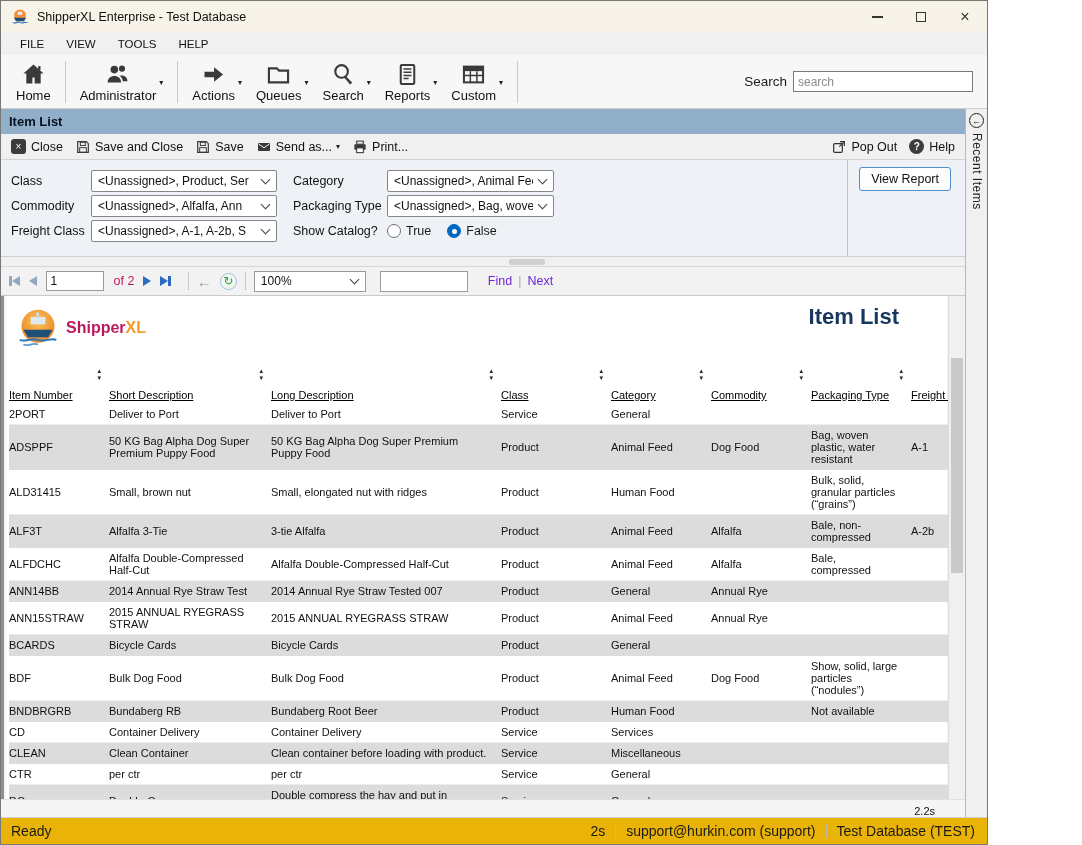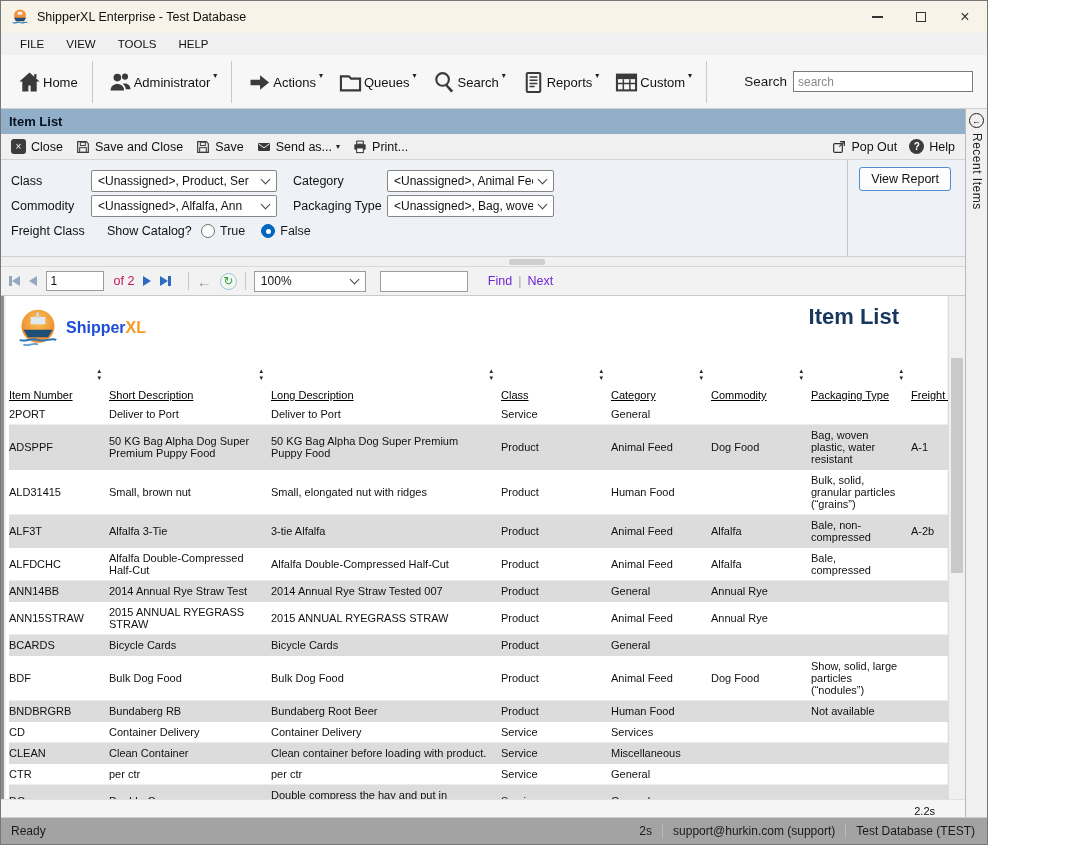--- a/index.html
+++ b/index.html
@@ -14,21 +14,21 @@
 .win-btn{width:44px;display:flex;align-items:center;justify-content:center;font-size:15px;color:#333;cursor:default}
 .min-glyph{width:11px;height:1.5px;background:#333}
 .max-glyph{width:10px;height:10px;border:1.5px solid #333}
 .close-glyph{font-size:16px;line-height:10px}
 
 .menubar{height:22px;background:#f0f0f0;display:flex;align-items:center;padding-left:8px;font-size:11.5px;flex:0 0 auto}
 .menu-item{padding:3px 11px;color:#111}
 
 .main-toolbar{height:54px;background:#f7f7f7;border-bottom:1px solid #cfcfcf;display:flex;align-items:center;padding:0 8px;flex:0 0 auto}
 .tb-btn{display:flex;align-items:flex-end;padding:3px 7px 2px 7px}
-.tb-col{display:flex;flex-direction:row;align-items:center}
+.tb-col{display:flex;flex-direction:column;align-items:center}
 .tb-col svg{width:27px;height:27px}
 .tb-label{font-size:13px;margin-top:0px;color:#111;white-space:nowrap}
 .tb-caret{font-size:8px;color:#222;margin:0 0 16px 3px}
 .tb-sep{width:1px;height:42px;background:#c9c9c9;margin:0 7px}
 .tb-search{margin-left:auto;display:flex;align-items:center;padding-right:6px}
 .tb-search label{font-size:13.5px;margin-right:6px}
 .tb-search input{width:180px;height:21px;border:1px solid #7a7a7a;font-size:12px;padding:0 4px;background:#fff;color:#111}
 .tb-search input::placeholder{color:#8a8a8a}
 
 .content-row{flex:1 1 auto;display:flex;min-height:0}
@@ -85,34 +85,34 @@
 .find-lbl,.next-lbl{color:#6d28d9;margin:0 6px}
 .fn-sep{color:#a9a9a9}
 
 .report-area{flex:1 1 auto;position:relative;background:#f3f3f3;border-left:3px solid #8f8f8f;overflow:hidden;min-height:0}
 .report-page{position:absolute;left:2px;top:0;right:18px;bottom:0;background:#fff;padding:8px 0 0 0}
 .vscroll{position:absolute;right:0;top:0;bottom:0;width:17px;background:#f0f0f0;border-left:1px solid #dcdcdc}
 .vthumb{position:absolute;left:2px;right:2px;top:62px;height:215px;background:#c9c9c9}
 .logo-row{display:flex;align-items:center;padding-left:10px;height:48px}
 .logo-circle{width:44px;height:44px;margin-right:6px}
 .logo-text{font-size:16px;font-weight:bold}
-.logo-text .b{color:#1d4ed8}
+.logo-text .b{color:#be185d}
 .logo-text .o{color:#f59a23}
 .report-title{position:absolute;right:48px;top:8px;font-size:22px;font-weight:bold;color:#17375e}
 
 .report-table{border-collapse:collapse;table-layout:fixed;margin:14px 0 0 3px;width:990px;font-size:11px}
 .report-table th{position:relative;height:38px;vertical-align:bottom;text-align:left;font-weight:normal;padding:0 14px 3px 0}
 .th-link{text-decoration:underline;color:#000}
 .sort{position:absolute;right:8px;top:1px;display:flex;flex-direction:column;line-height:7px;font-size:7px;color:#222}
 .report-table td{padding:4px 12px 4px 0;vertical-align:middle;color:#111;border-bottom:1px solid #ededed}
 .report-table tr.stripe td{background:#dcdcdc;border-bottom:1px solid #dcdcdc}
 
 .report-time{height:18px;background:#f5f5f5;border-top:1px solid #e0e0e0;display:flex;align-items:flex-end;justify-content:flex-end;padding-right:30px;font-size:11px;color:#111;flex:0 0 auto}
 
-.statusbar{height:27px;background:#a3a3a3;border-top:1px solid #cfcfcf;display:flex;align-items:center;font-size:12px;flex:0 0 auto;padding:0 12px 0 10px}
+.statusbar{height:27px;background:#eab308;border-top:1px solid #cfcfcf;display:flex;align-items:center;font-size:14px;flex:0 0 auto;padding:0 12px 0 10px}
 .sb-right{margin-left:auto;display:flex;align-items:center}
 .sb-sep{width:1px;height:14px;background:#b9b9b9;margin:0 10px}
 </style>
 </head>
 <body>
 
 <div class="window">
 
   <div class="titlebar">
     <svg class="app-ic" viewBox="0 0 24 24">
@@ -306,20 +306,24 @@
           <div class="f-col2">
             <span class="f-label f-label2">Packaging Type</span>
             <div class="f-select sel-w2">
               <span class="txt">&lt;Unassigned&gt;, Bag, woven</span>
               <span class="chev"></span>
             </div>
           </div>
         </div>
         <div class="f-row">
           <span class="f-label">Freight Class</span>
+          <div class="f-select sel-w1">
+            <span class="txt">&lt;Unassigned&gt;, A-1, A-2b, S</span>
+            <span class="chev"></span>
+          </div>
           <div class="f-col2">
             <span class="f-label f-label2">Show Catalog?</span>
             <div class="radio-group">
               <span class="radio"></span>
               <span class="radio-lbl">True</span>
               <span class="radio sel"></span>
               <span class="radio-lbl">False</span>
             </div>
           </div>
         </div>

